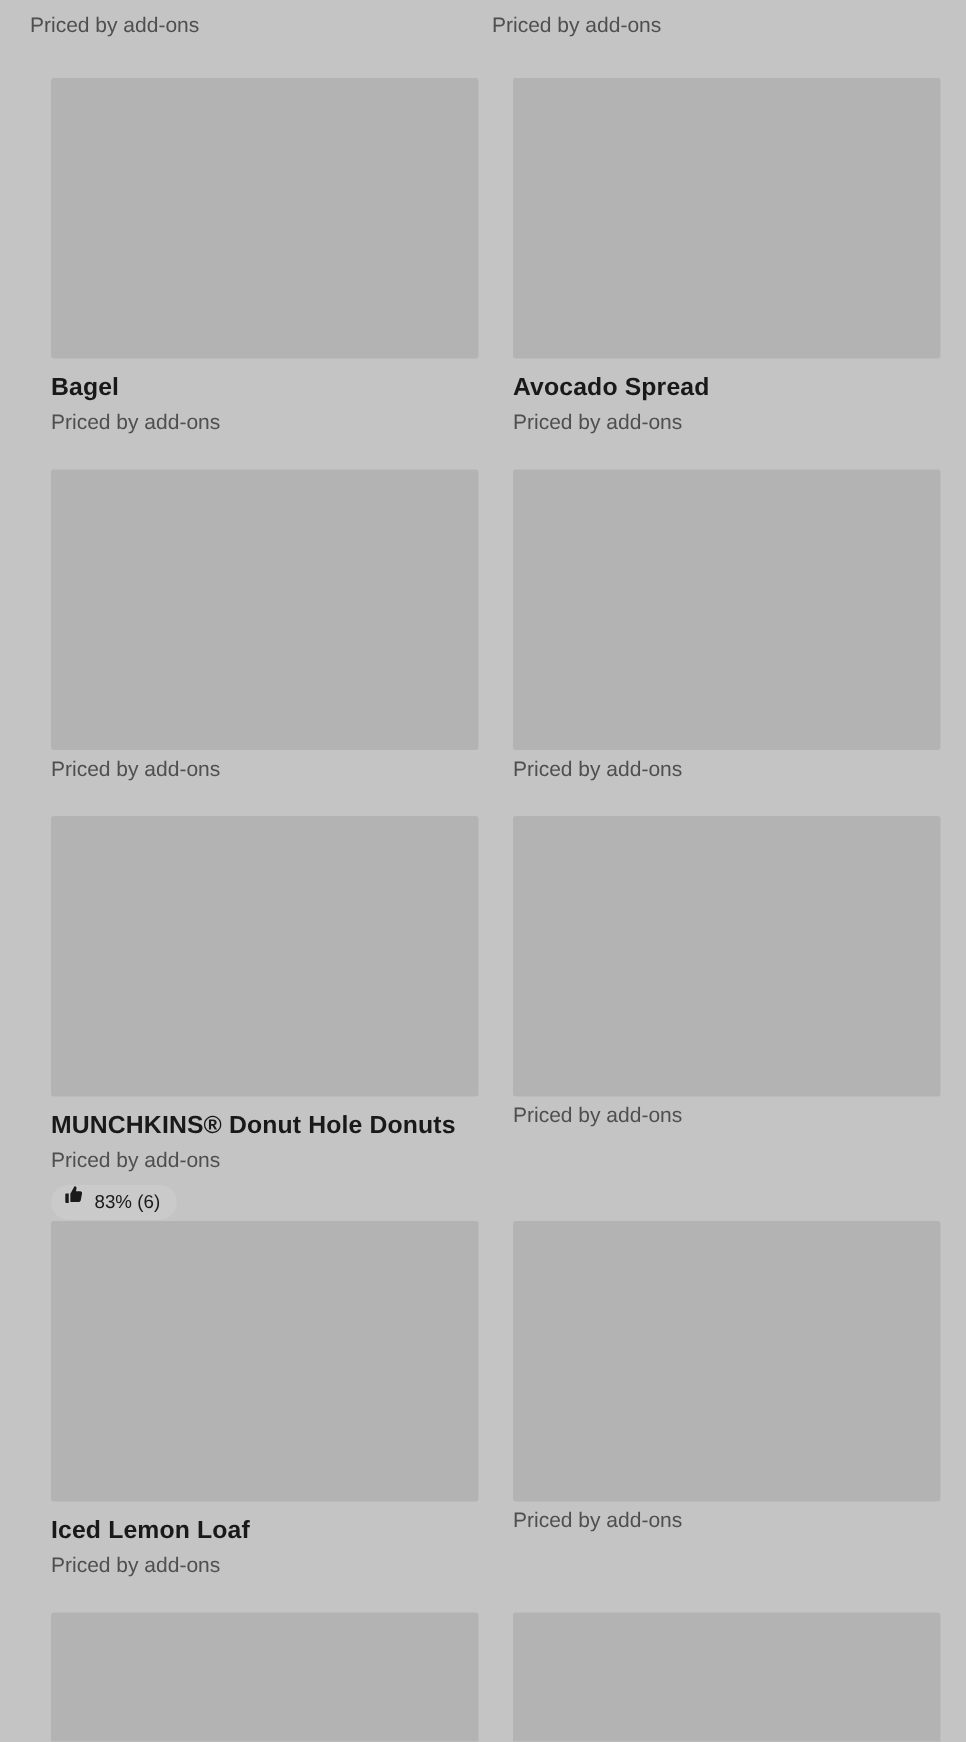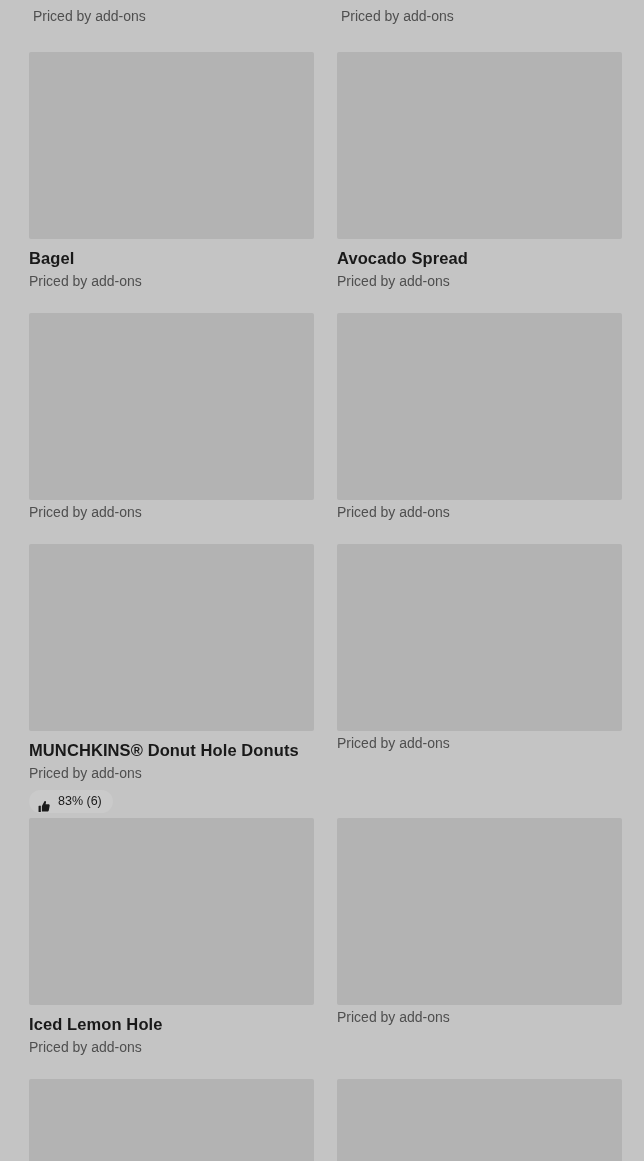--- a/index.html
+++ b/index.html
@@ -13,21 +13,21 @@
     overflow: hidden;
     font-family: "Liberation Sans", sans-serif;
     -webkit-font-smoothing: antialiased;
   }
 
   .menu-grid {
     position: relative;
     width: 644px;
     height: 1161px;
     box-sizing: border-box;
-    padding: 0 19px;
+    padding: 0 6px;
     display: grid;
     grid-template-columns: 285px 285px;
     column-gap: 23px;
     align-content: start;
   }
 
   
   .row-clipped {
     height: 33px;
     overflow: hidden;
@@ -35,21 +35,21 @@
   }
   .row-clipped .item-subtitle {
     position: absolute;
     top: 4px;
     left: 14px;
   }
 
   
   .item-card {
     width: 331px;
-    margin-left: 10px;
+    margin-left: 28px;
     margin-bottom: 0;
     background: transparent;
     border: 0;
     padding: 0;
     text-align: left;
     font: inherit;
     color: inherit;
     cursor: pointer;
     display: block;
   }
@@ -77,21 +77,21 @@
   .item-subtitle {
     font-size: 14px;
     line-height: 19px;
     font-weight: 400;
     color: #4f4f4f;
     margin-top: 3px;
   }
 
   .rating-badge {
     display: inline-flex;
-    align-items: flex-end;
+    align-items: flex-start;
     gap: 7px;
     height: 23px;
     padding: 0 11px 0 9px;
     margin-top: 7px;
     border-radius: 12px;
     background: #cacaca;
     font-size: 12.5px;
     line-height: 23px;
     color: #191919;
     font-weight: 500;
@@ -176,21 +176,21 @@
   <div class="item-card">
     <div class="item-photo"></div>
     <div class="item-subtitle">Priced by add-ons</div>
   </div>
 
   <div class="row-spacer-d"></div>
   <div class="row-spacer-d"></div>
 
   <div class="item-card">
     <div class="item-photo"></div>
-    <div class="item-title">Iced Lemon Hole</div>
+    <div class="item-title">Iced Lemon Loaf</div>
     <div class="item-subtitle">Priced by add-ons</div>
   </div>
   <div class="item-card">
     <div class="item-photo"></div>
     <div class="item-subtitle">Priced by add-ons</div>
   </div>
 
   <div class="row-spacer-e"></div>
   <div class="row-spacer-e"></div>
 

